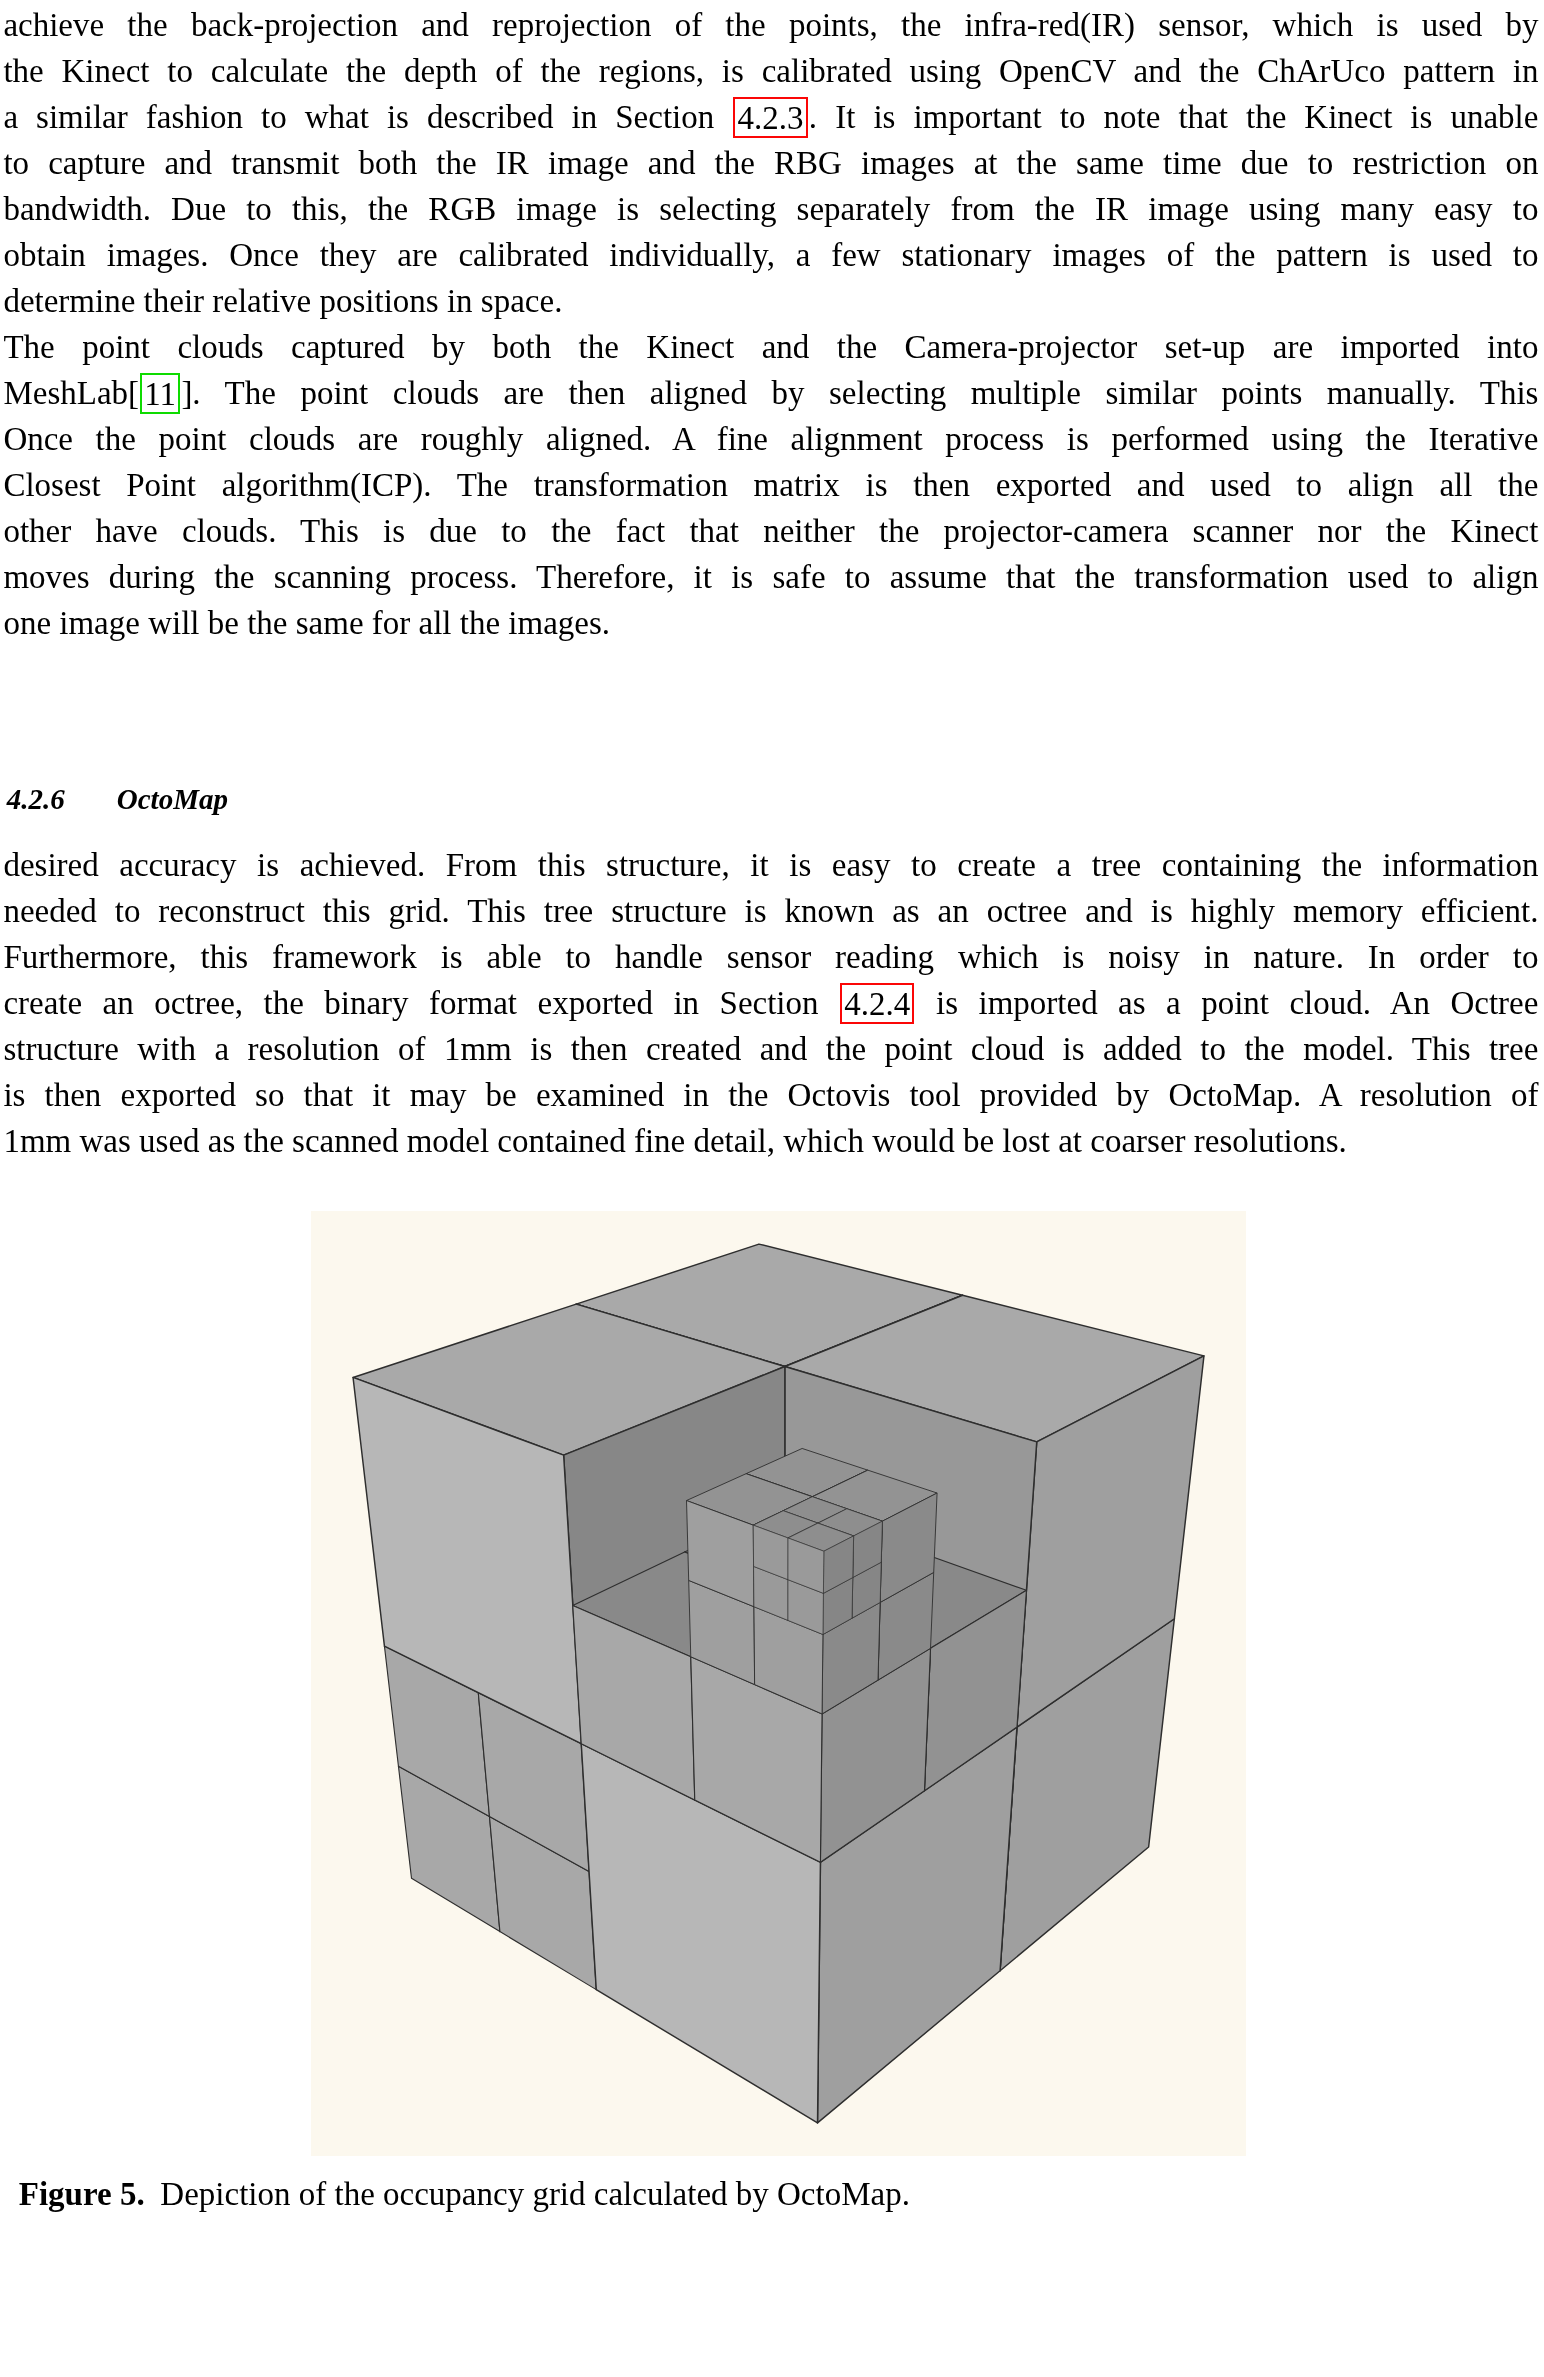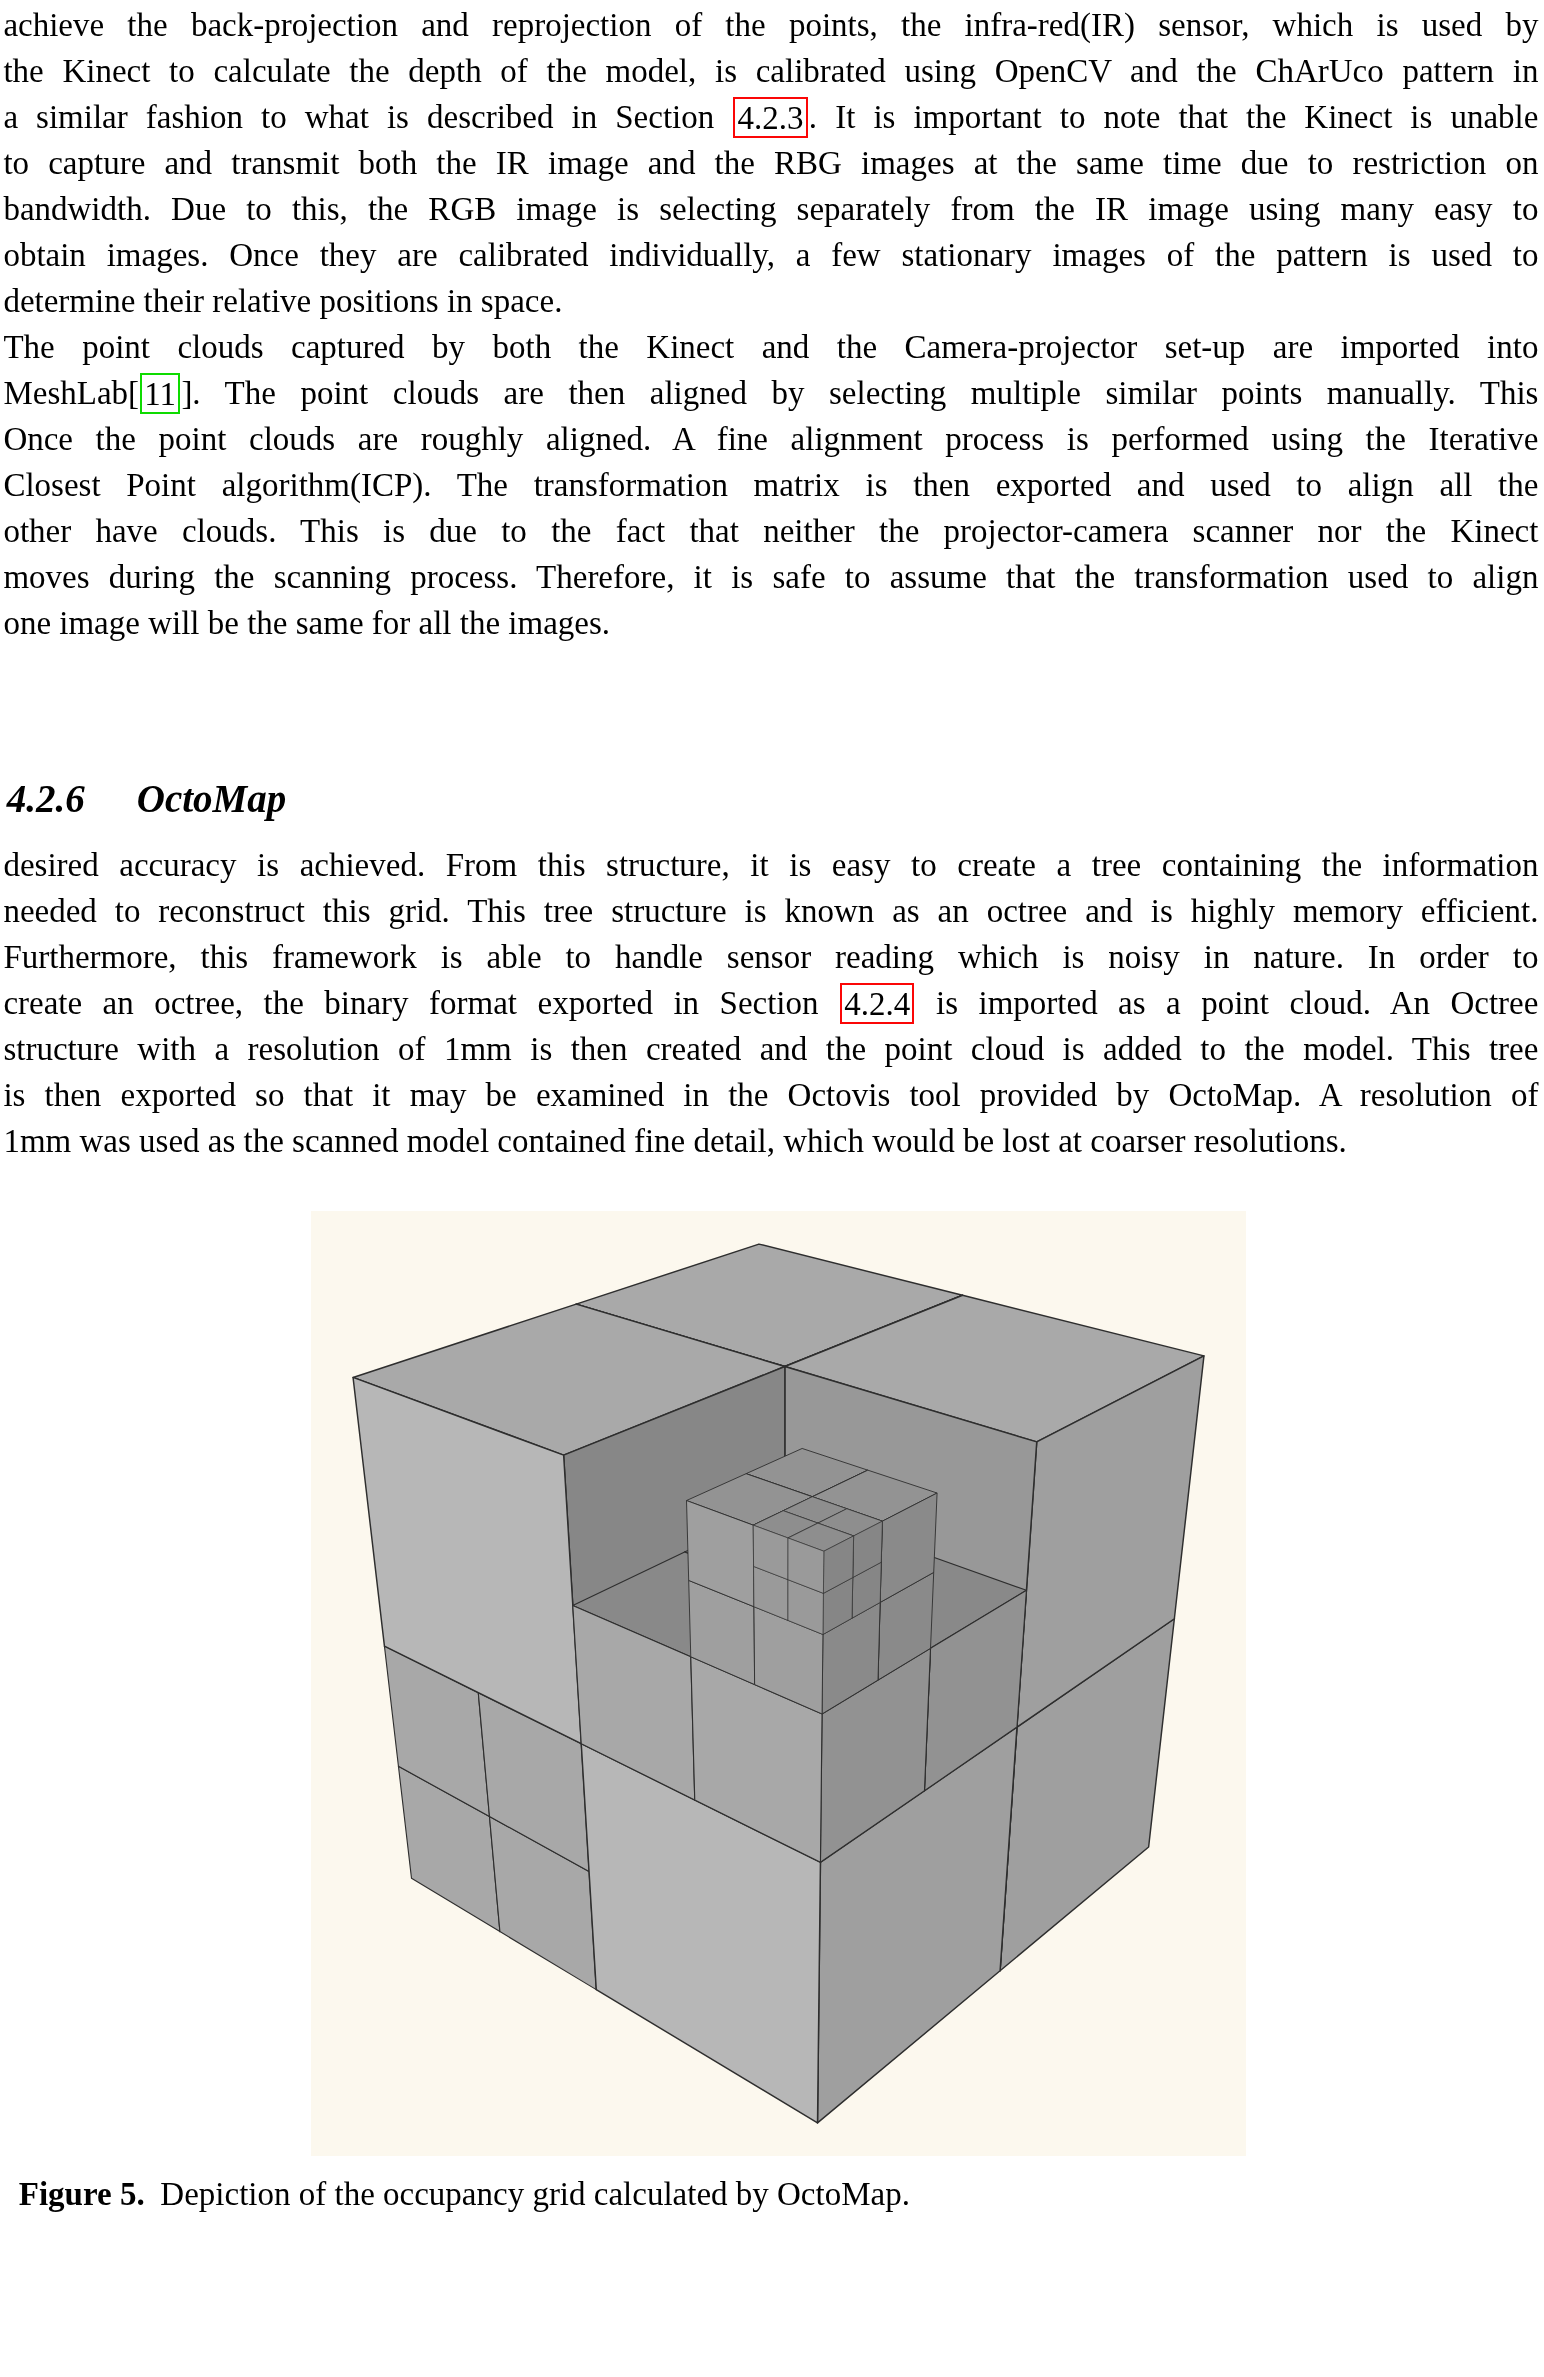--- a/index.html
+++ b/index.html
@@ -5,39 +5,39 @@
   html,body{margin:0;padding:0;}
   body{
     width:1544px;height:2377px;background:#ffffff;color:#000;
     font-family:"Liberation Serif","DejaVu Serif",serif;
     overflow:hidden;
   }
   .textblock{padding:2.2px 5.6px 0 3.4px;font-size:33px;line-height:46px;}
   .para{margin:0;}
   .tl{text-align:justify;text-align-last:justify;white-space:normal;}
   .tl.last{text-align-last:left;}
-  .heading{margin-top:130px;padding-left:3.4px;font-weight:bold;font-style:italic;font-size:39px;line-height:46px;}
+  .heading{margin-top:130px;padding-left:3.4px;font-weight:bold;font-style:italic;font-size:29px;line-height:46px;}
   .heading .num{margin-right:52px;}
   .p3{margin-top:20px;}
   .figure{margin:47px 0 0 308px;width:935px;height:945px;}
   .figure svg{width:100%;height:100%;display:block;}
   .caption{margin-top:14.6px;padding-left:3.4px;font-size:33px;line-height:46px;}
   .cap-label{font-weight:bold;margin-right:15.7px;margin-left:12px;}
   .refbox{border:2.2px solid #f00;padding:0.6px 2.2px;margin:0 1.1px;}
 </style>
 </head>
 <body>
 
 <div>
 
   <div class="textblock">
 
     <div class="para">
       <div class="tl">achieve the back-projection and reprojection of the points, the infra-red(IR) sensor, which is used by</div>
-      <div class="tl">the Kinect to calculate the depth of the model, is calibrated using OpenCV and the ChArUco pattern in</div>
+      <div class="tl">the Kinect to calculate the depth of the regions, is calibrated using OpenCV and the ChArUco pattern in</div>
       <div class="tl">a similar fashion to what is described in Section <span class="refbox" style="border-color:#fb0606">4.2.3</span>. It is important to note that the Kinect is unable</div>
       <div class="tl">to capture and transmit both the IR image and the RBG images at the same time due to restriction on</div>
       <div class="tl">bandwidth. Due to this, the RGB image is selecting separately from the IR image using many easy to</div>
       <div class="tl">obtain images. Once they are calibrated individually, a few stationary images of the pattern is used to</div>
       <div class="tl last">determine their relative positions in space.</div>
     </div>
 
     <div class="para">
       <div class="tl">The point clouds captured by both the Kinect and the Camera-projector set-up are imported into</div>
       <div class="tl">MeshLab[<span class="refbox" style="border-color:#0edb00">11</span>]. The point clouds are then aligned by selecting multiple similar points manually. This</div>

